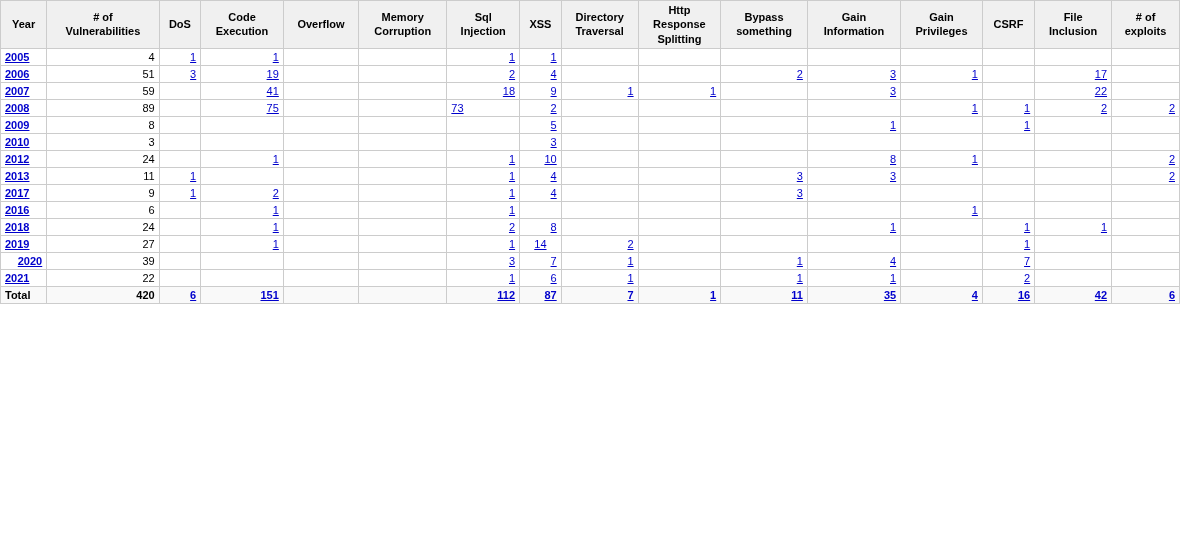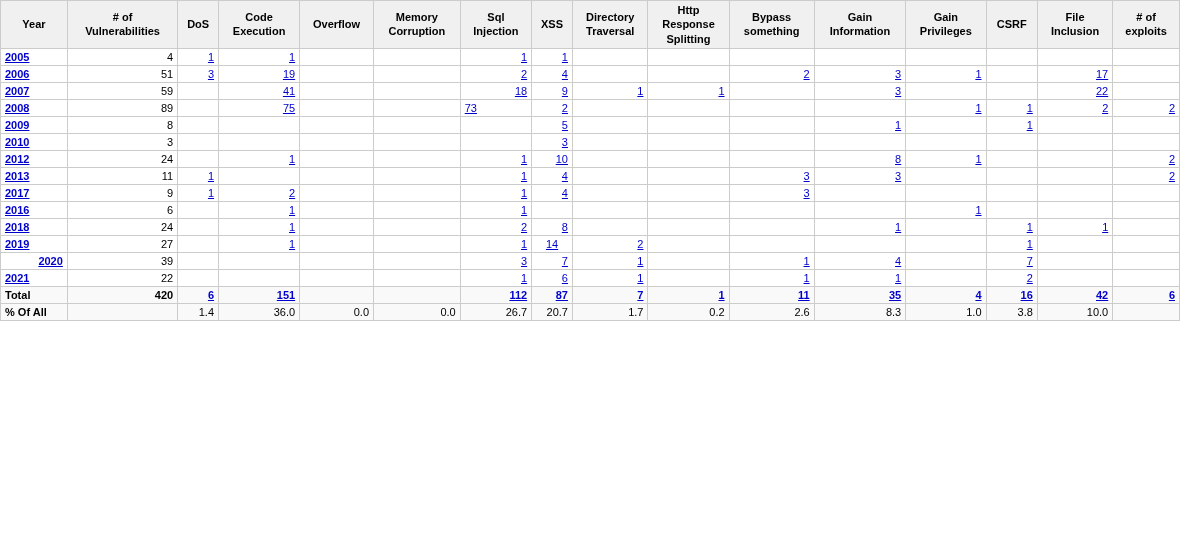--- a/index.html
+++ b/index.html
@@ -331,32 +331,14 @@
         <td style="text-align: right;"><a href="#">87</a></td>
         <td style="text-align: right;"><a href="#">7</a></td>
         <td style="text-align: right;"><a href="#">1</a></td>
         <td style="text-align: right;"><a href="#">11</a></td>
         <td style="text-align: right;"><a href="#">35</a></td>
         <td style="text-align: right;"><a href="#">4</a></td>
         <td style="text-align: right;"><a href="#">16</a></td>
         <td style="text-align: right;"><a href="#">42</a></td>
         <td style="text-align: right;"><a href="#">6</a></td>
       </tr>
-      <tr class="pct-row">
-        <td style="text-align: left;">% Of All</td>
-        <td style="text-align: right;"></td>
-        <td style="text-align: right;">1.4</td>
-        <td style="text-align: right;">36.0</td>
-        <td style="text-align: right;">0.0</td>
-        <td style="text-align: right;">0.0</td>
-        <td style="text-align: right;">26.7</td>
-        <td style="text-align: right;">20.7</td>
-        <td style="text-align: right;">1.7</td>
-        <td style="text-align: right;">0.2</td>
-        <td style="text-align: right;">2.6</td>
-        <td style="text-align: right;">8.3</td>
-        <td style="text-align: right;">1.0</td>
-        <td style="text-align: right;">3.8</td>
-        <td style="text-align: right;">10.0</td>
-        <td style="text-align: right;"></td>
-      </tr>
     </tfoot>
 </table>
 
 </body></html>

